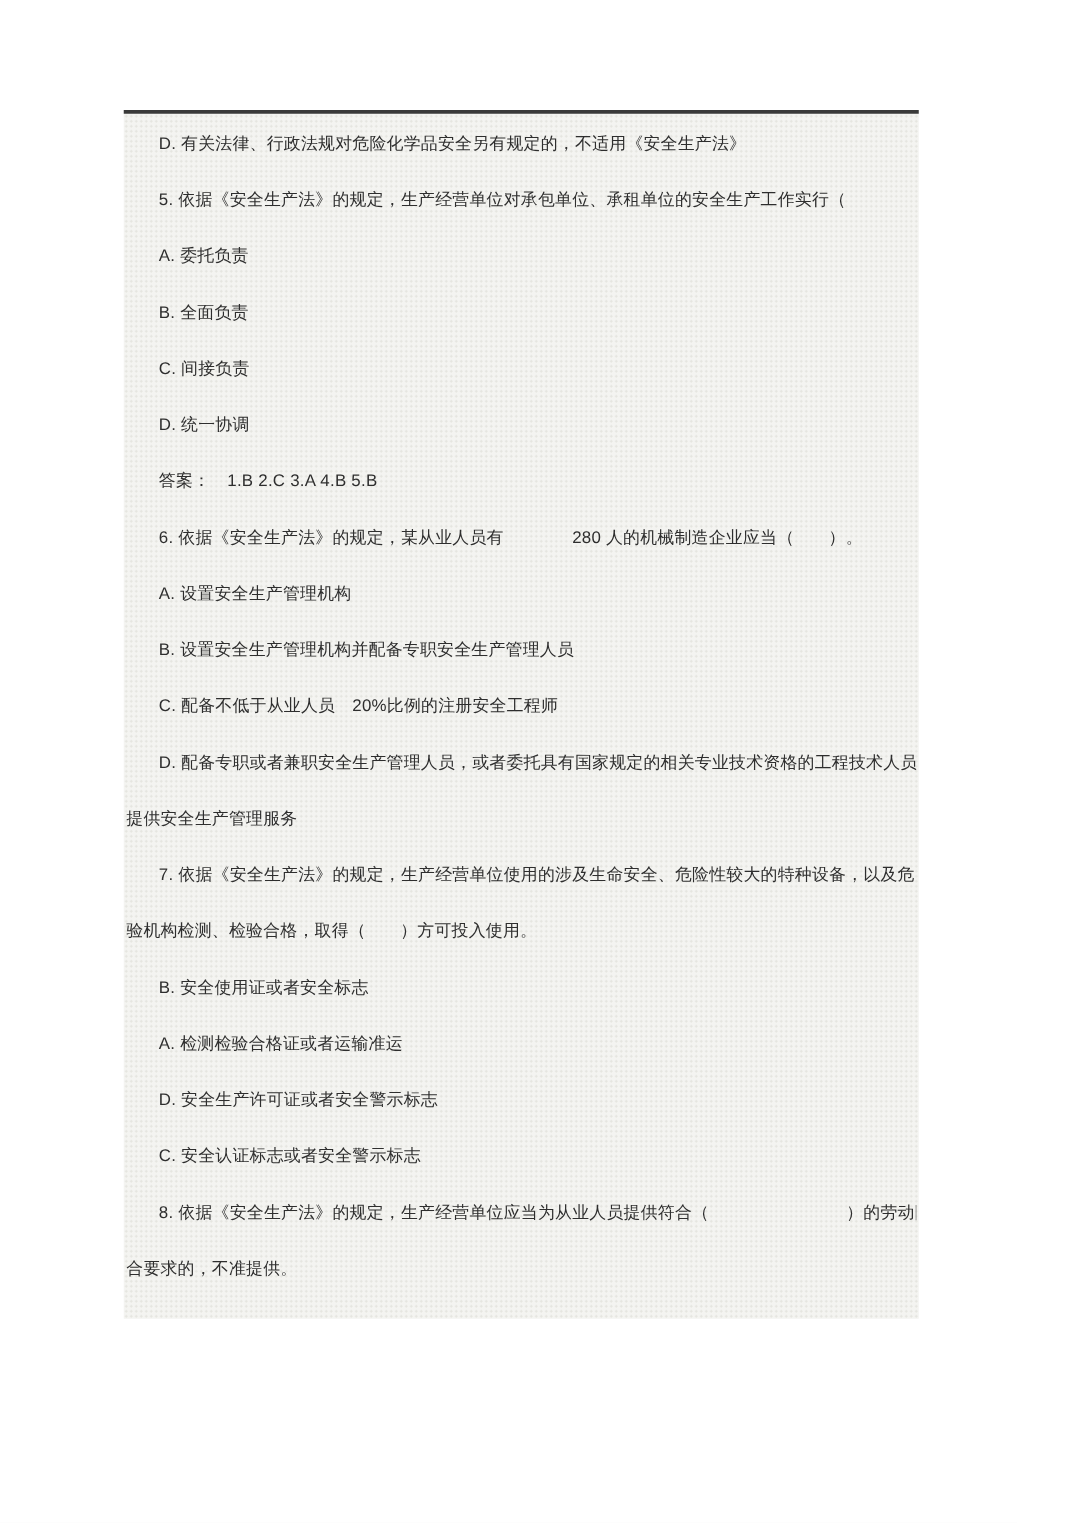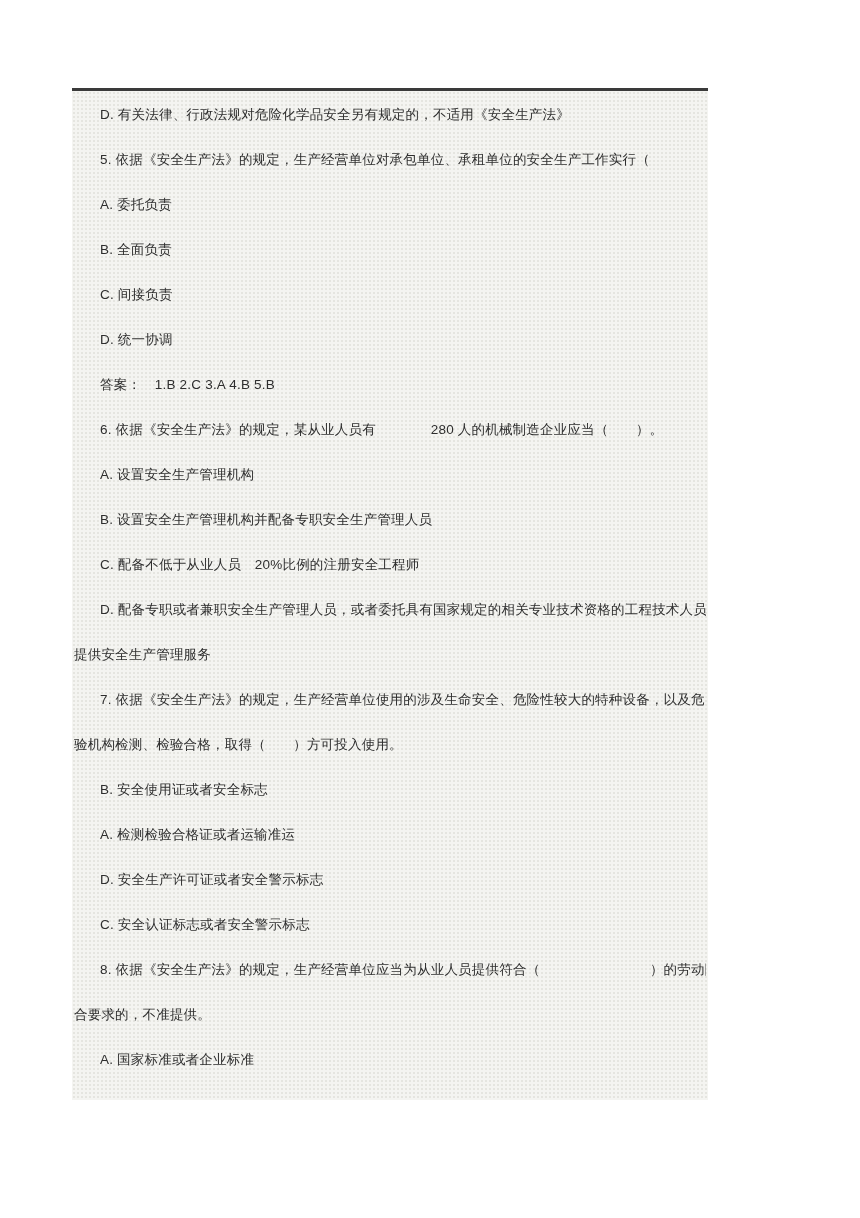--- a/index.html
+++ b/index.html
@@ -10,21 +10,21 @@
   .page {
     position: relative;
     width: 860px;
     height: 1218px;
     background: #ffffff;
     overflow: hidden;
     font-family: "Liberation Sans", sans-serif;
   }
   .sheet {
     position: absolute;
-    left: 72px;
+    left: 99px;
     top: 88px;
     width: 636px;
     box-sizing: border-box;
     border-top: 3px solid #3a3a3a;
     background-color: #f4f4f1;
     background-image: radial-gradient(#e5e5e0 0.8px, transparent 0.9px);
     background-size: 4px 4px;
     padding: 1px 2px 18px 2px;
   }
   .line {
@@ -65,16 +65,15 @@
 
     <div class="line indent">7. 依据《安全生产法》的规定，生产经营单位使用的涉及生命安全、危险性较大的特种设备，以及危</div>
     <div class="line">验机构检测、检验合格，取得（　　）方可投入使用。</div>
     <div class="line indent">B. 安全使用证或者安全标志</div>
     <div class="line indent">A. 检测检验合格证或者运输准运</div>
     <div class="line indent">D. 安全生产许可证或者安全警示标志</div>
     <div class="line indent">C. 安全认证标志或者安全警示标志</div>
 
     <div class="line indent">8. 依据《安全生产法》的规定，生产经营单位应当为从业人员提供符合（　　　　　　　　）的劳动防护用品，不符</div>
     <div class="line">合要求的，不准提供。</div>
-    <div class="line indent">A. 国家标准或者企业标准</div>
 
   </div>
 </div>
 
 </body></html>

